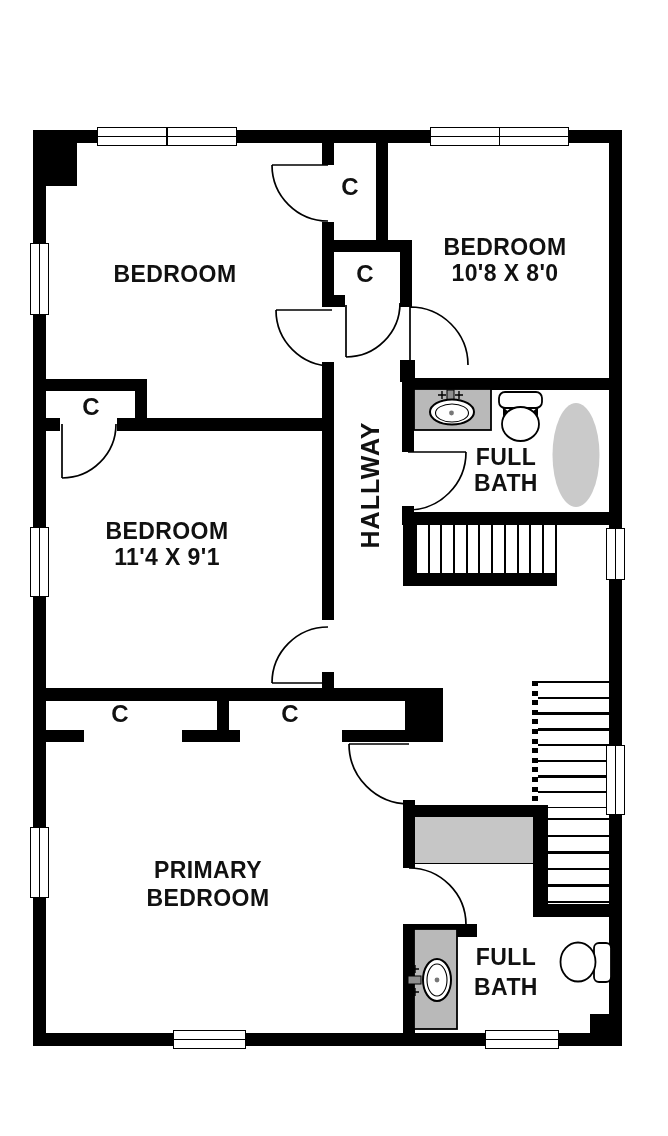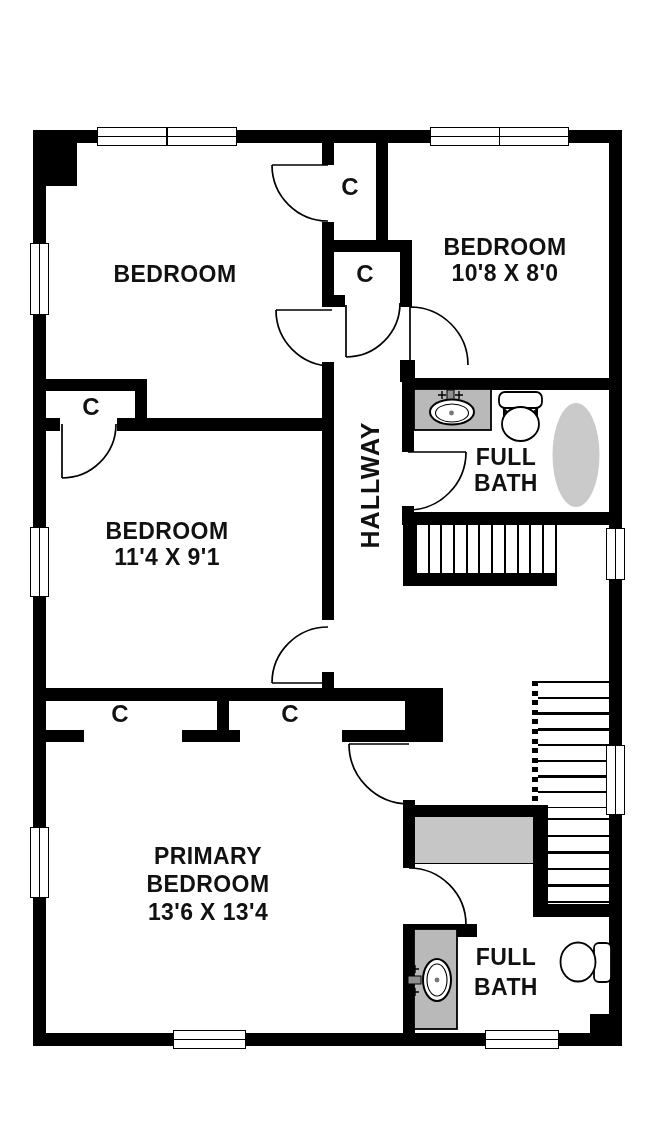--- a/index.html
+++ b/index.html
@@ -134,21 +134,20 @@
     <span>BEDROOM</span>
     <span>10'8 X 8'0</span>
   </div>
   <div class="lbl" style="left:67px;top:517px;width:200px;height:54px">
     <span>BEDROOM</span>
     <span>11'4 X 9'1</span>
   </div>
   <div class="lbl big3" style="left:108px;top:841px;width:200px;height:86px">
     <span>PRIMARY</span>
     <span>BEDROOM</span>
-    <span>13'6 X 13'4</span>
   </div>
   <div class="lbl rot" style="left:300px;top:470px;width:140px;height:30px">
     <span>HALLWAY</span>
   </div>
   <div class="lbl" style="left:461px;top:443px;width:90px;height:54px">
     <span>FULL</span>
     <span>BATH</span>
   </div>
   <div class="lbl bath2" style="left:461px;top:941px;width:90px;height:62px">
     <span>FULL</span>

